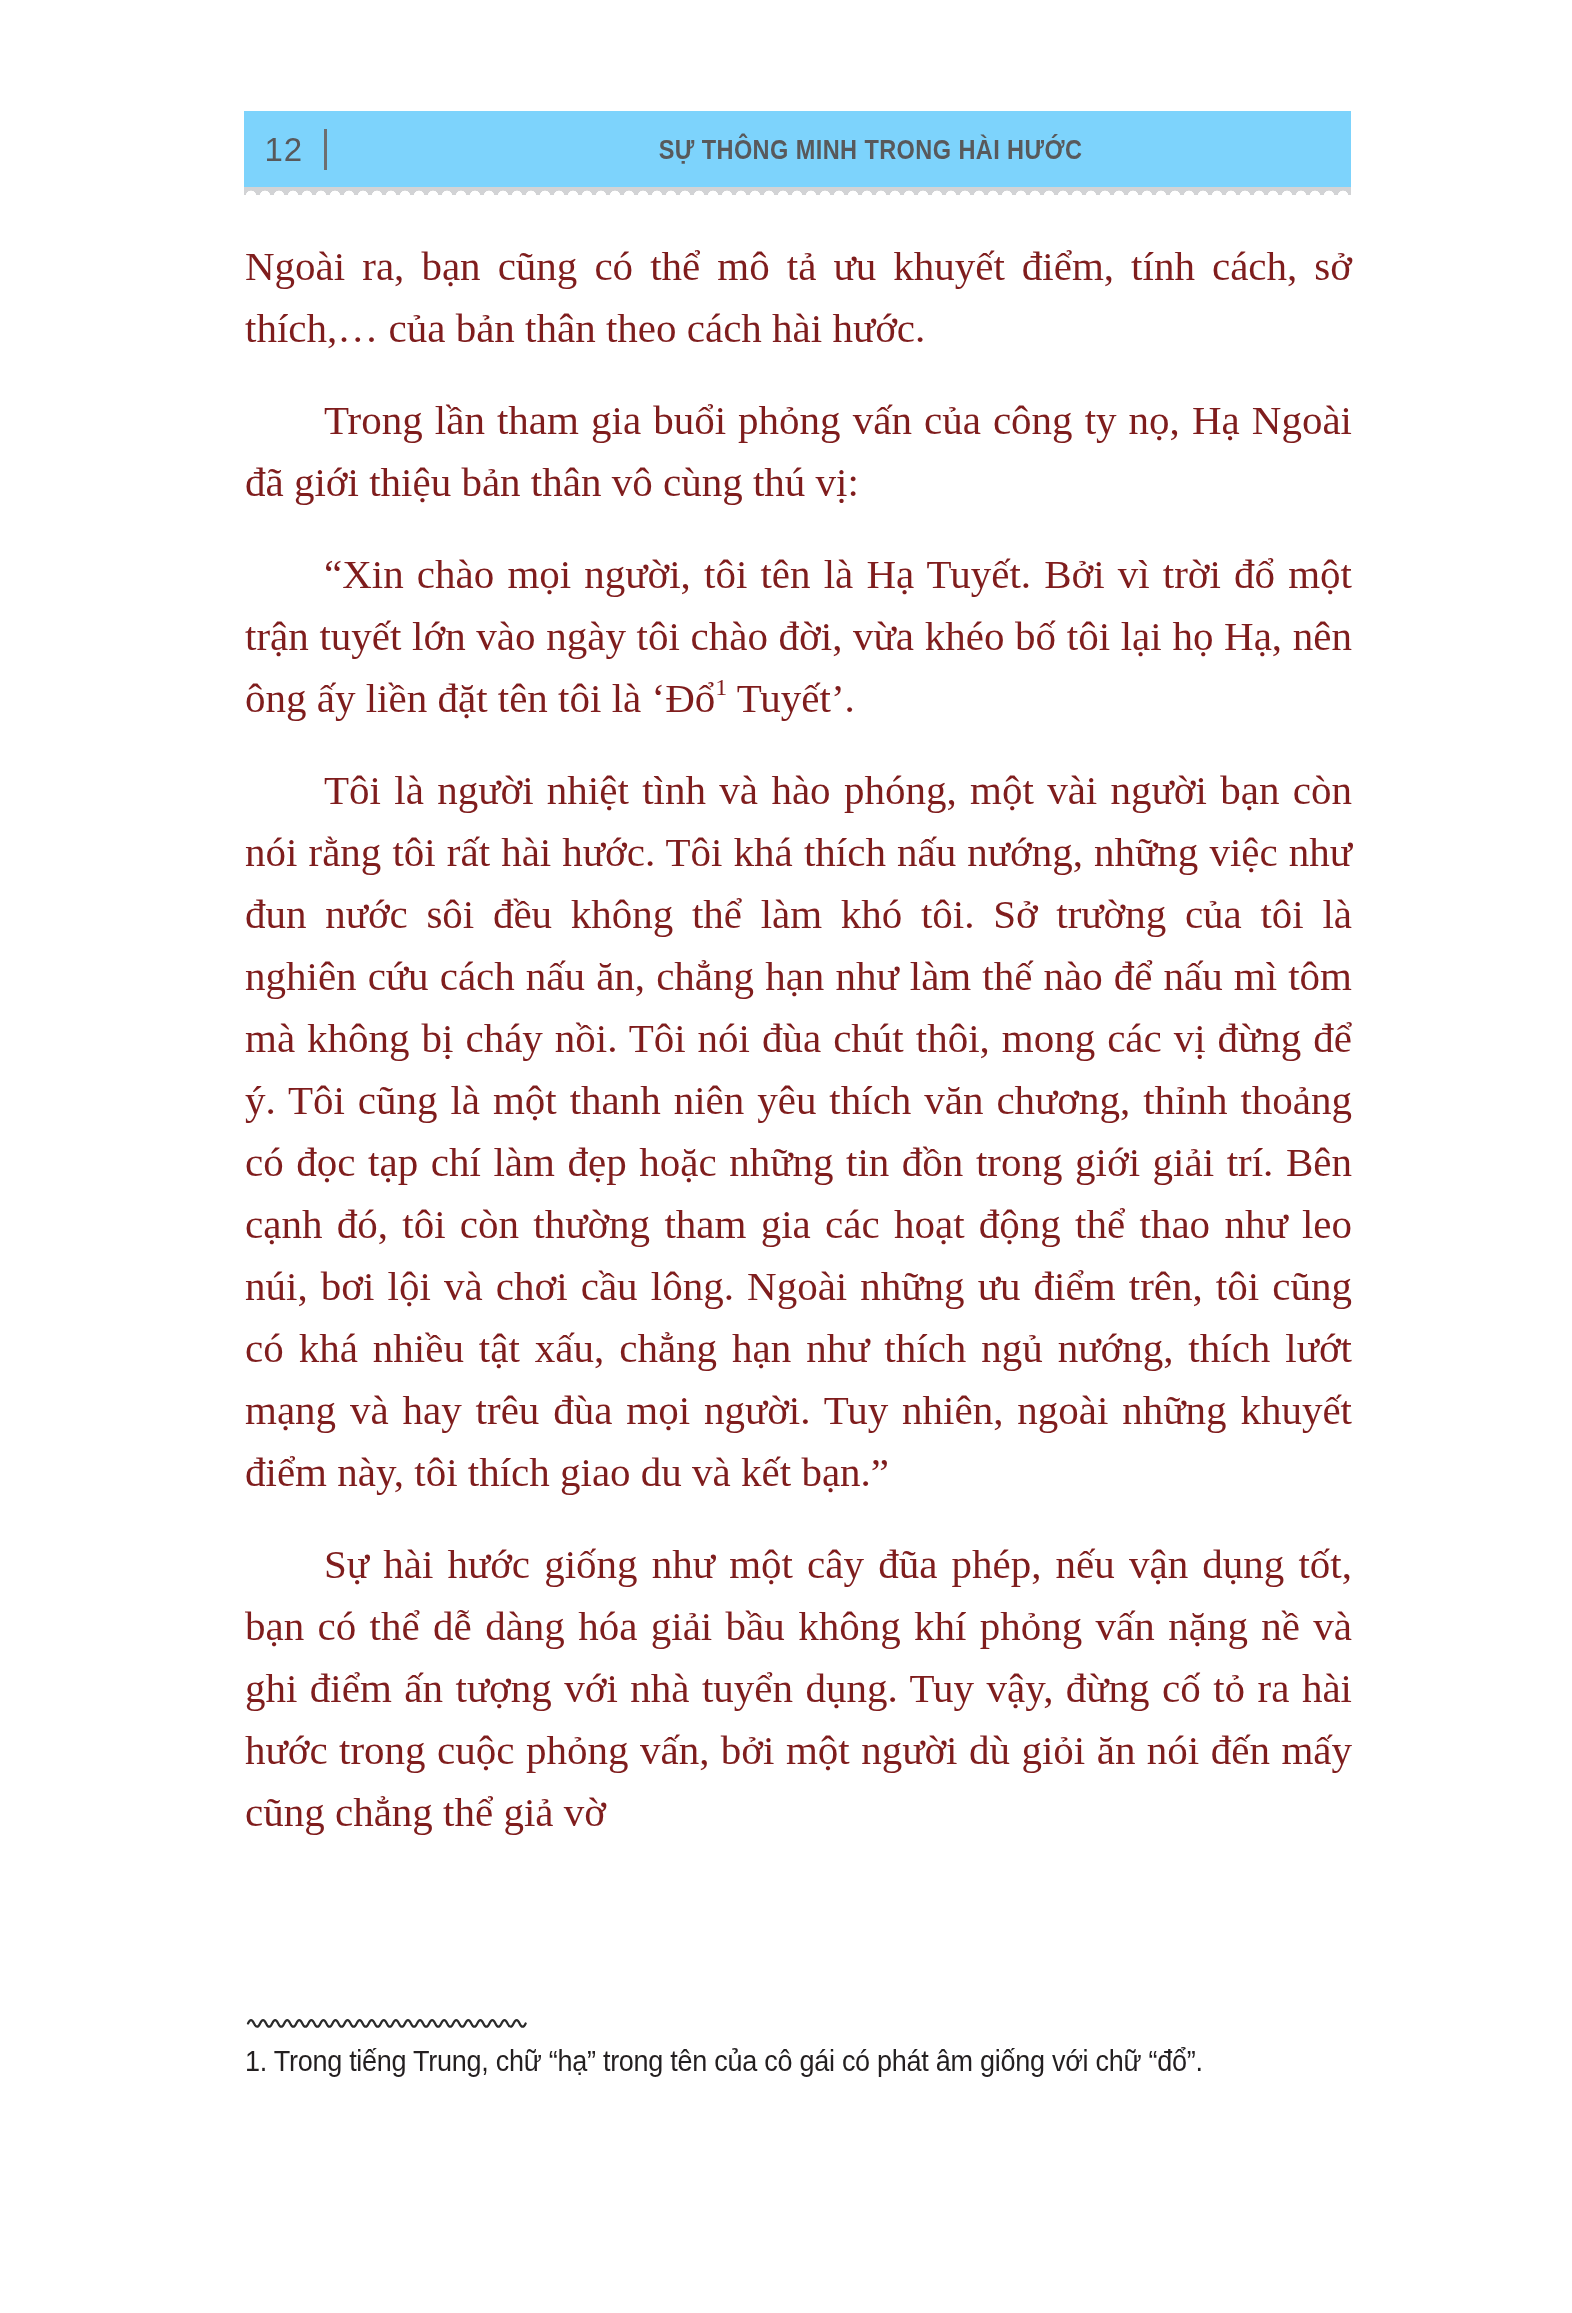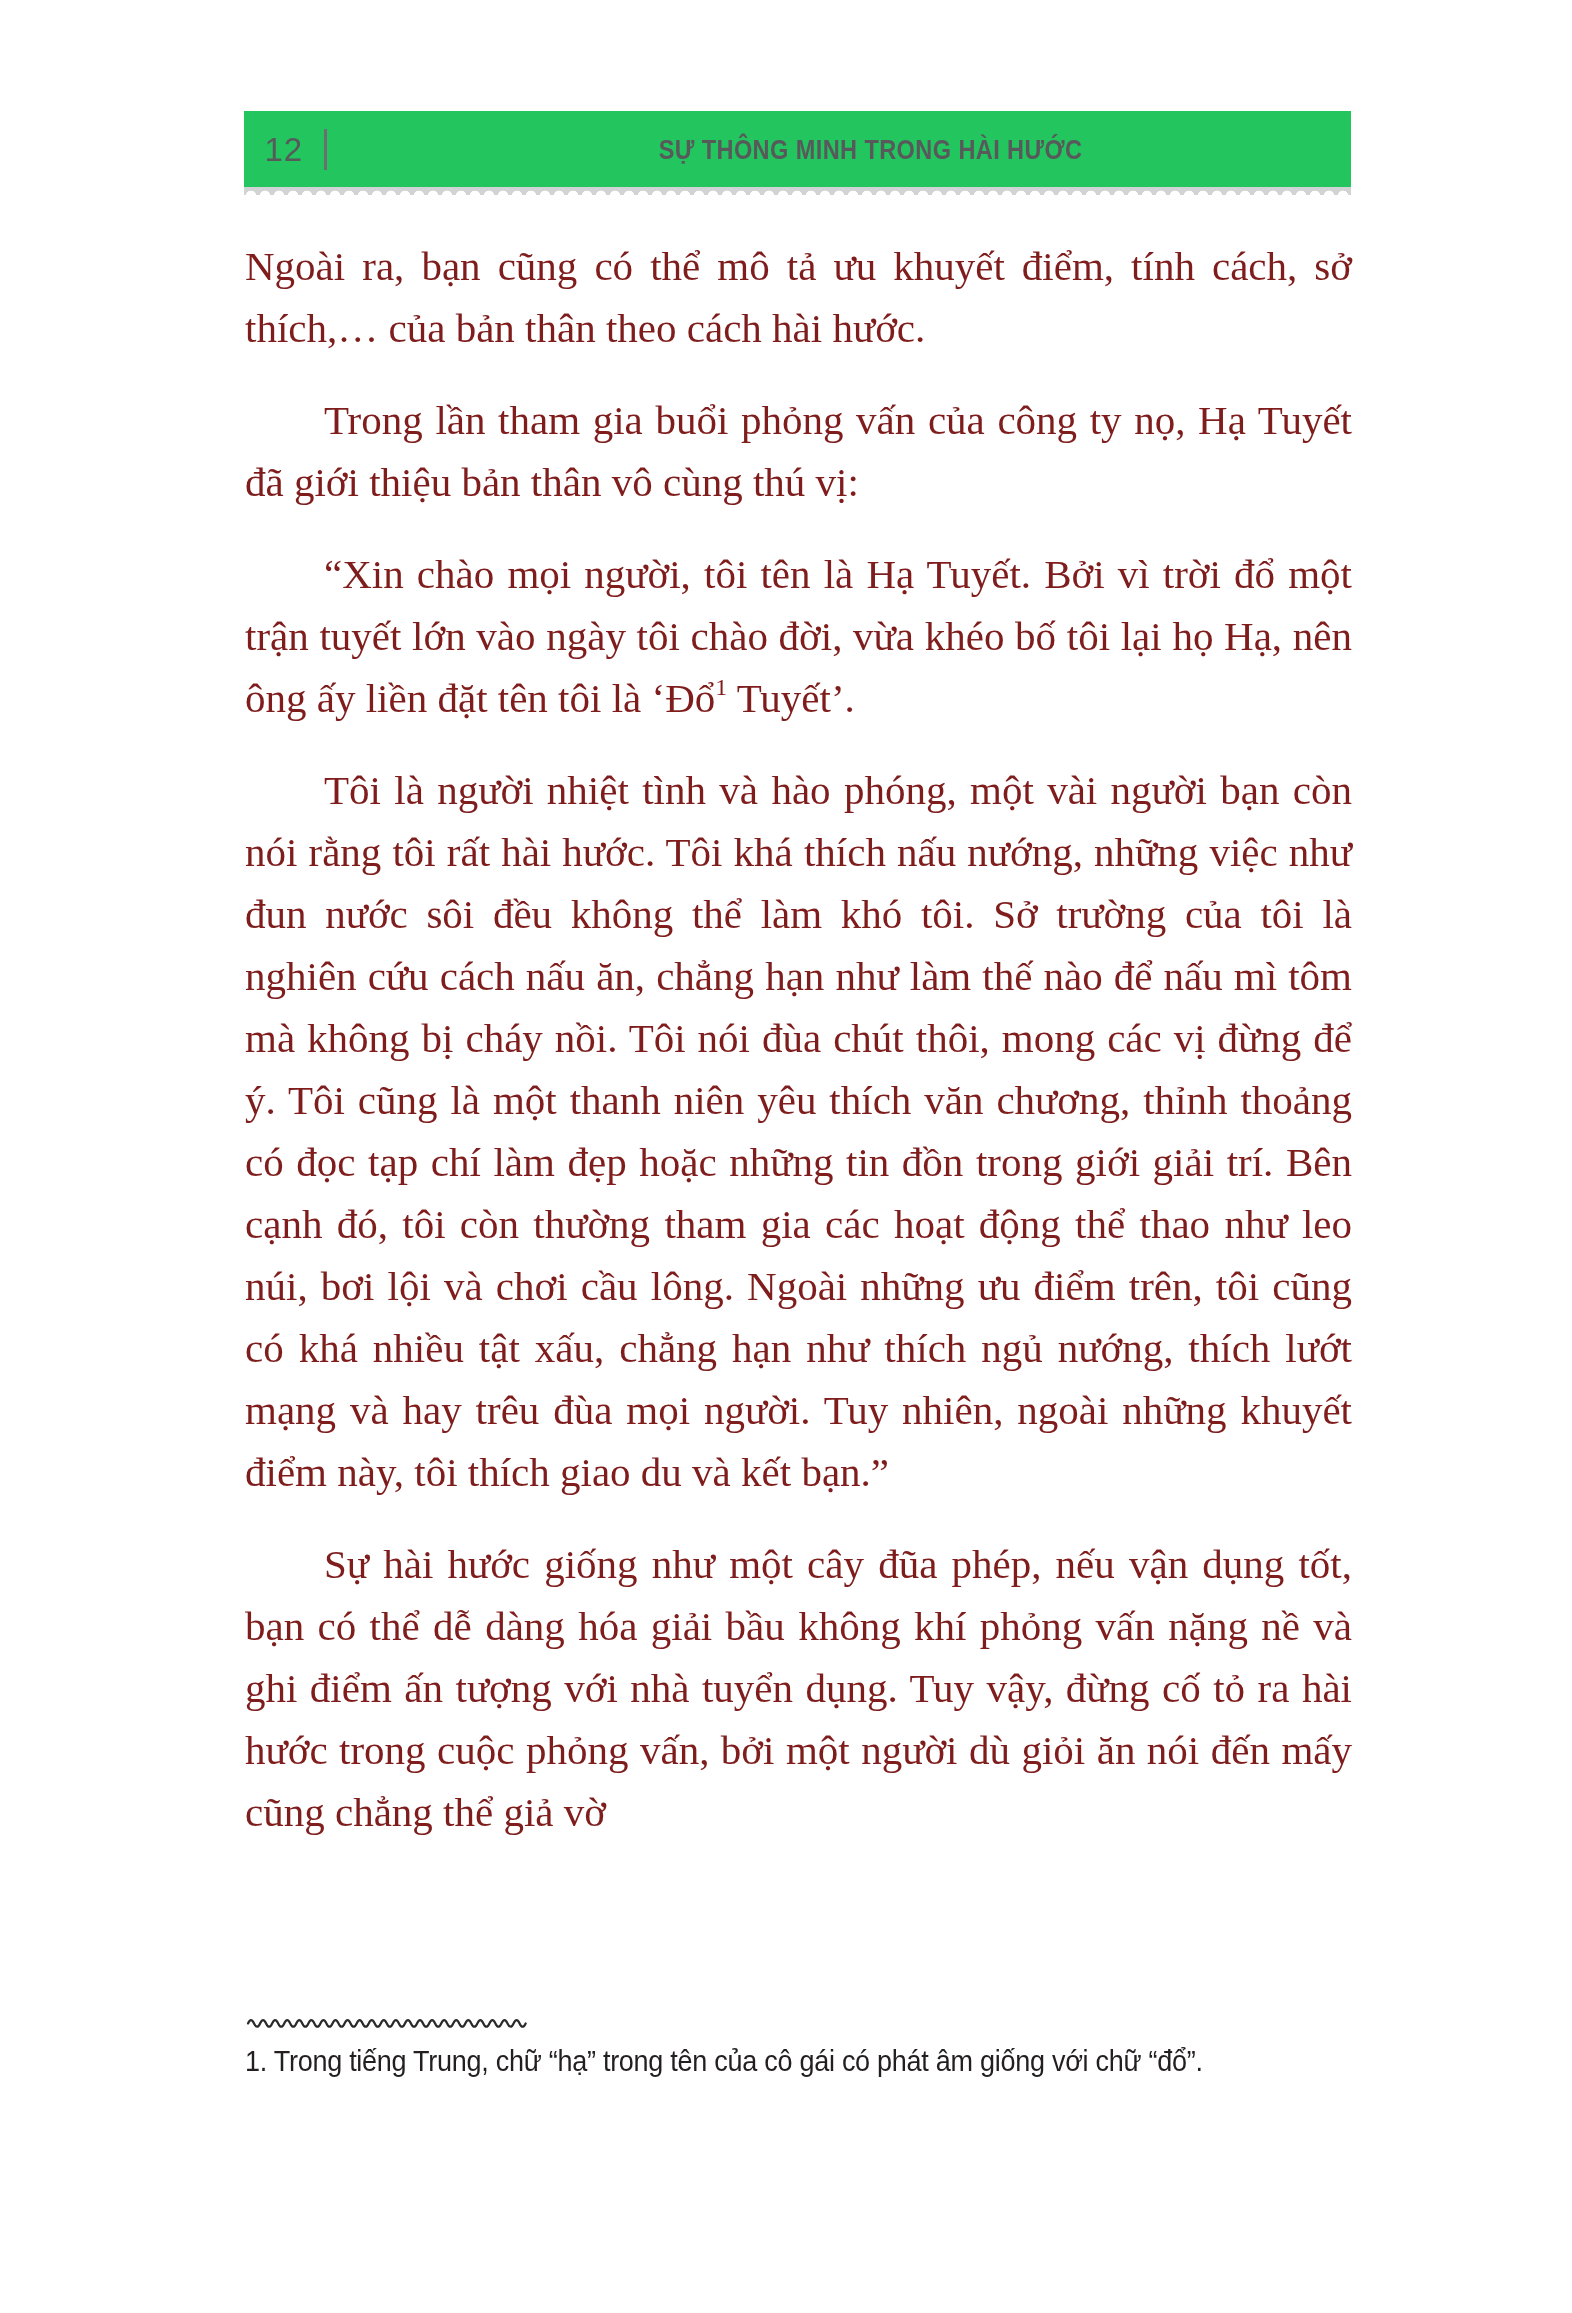--- a/index.html
+++ b/index.html
@@ -15,21 +15,21 @@
     overflow: hidden;
     font-family: "Liberation Serif", serif;
   }
   
   .running-header {
     position: absolute;
     left: 244px;
     top: 111px;
     width: 1107px;
     height: 77px;
-    background: #22c55e;
+    background: #7dd3fc;
     display: flex;
     align-items: center;
     box-sizing: border-box;
     padding: 0 17px 0 20.6px;
     font-family: "Liberation Sans", sans-serif;
     color: #58595b;
   }
   .page-number {
     font-size: 33px;
     letter-spacing: 0.9px;
@@ -122,21 +122,21 @@
 
   <div class="running-header">
     <span class="page-number">12</span>
     <span class="header-divider"></span>
     <span class="header-title-wrap"><span class="chapter-title">SỰ THÔNG MINH TRONG HÀI HƯỚC</span></span>
   </div>
   <div class="header-scalloped-edge"></div>
 
   <div class="body-text">
     <p class="no-indent">Ngoài ra, bạn cũng có thể mô tả ưu khuyết điểm, tính cách, sở thích,… của bản thân theo cách hài hước.</p>
-    <p>Trong lần tham gia buổi phỏng vấn của công ty nọ, Hạ Tuyết đã giới thiệu bản thân vô cùng thú vị:</p>
+    <p>Trong lần tham gia buổi phỏng vấn của công ty nọ, Hạ Ngoài đã giới thiệu bản thân vô cùng thú vị:</p>
     <p><span>“Xin chào mọi người, tôi tên là Hạ Tuyết. Bởi vì trời đổ một trận tuyết lớn vào ngày tôi chào đời, vừa khéo bố tôi lại họ Hạ, nên ông ấy liền đặt tên tôi là ‘Đổ</span><sup class="footnote-marker-sup">1</sup><span> Tuyết’.</span></p>
     <p>Tôi là người nhiệt tình và hào phóng, một vài người bạn còn nói rằng tôi rất hài hước. Tôi khá thích nấu nướng, những việc như đun nước sôi đều không thể làm khó tôi. Sở trường của tôi là nghiên cứu cách nấu ăn, chẳng hạn như làm thế nào để nấu mì tôm mà không bị cháy nồi. Tôi nói đùa chút thôi, mong các vị đừng để ý. Tôi cũng là một thanh niên yêu thích văn chương, thỉnh thoảng có đọc tạp chí làm đẹp hoặc những tin đồn trong giới giải trí. Bên cạnh đó, tôi còn thường tham gia các hoạt động thể thao như leo núi, bơi lội và chơi cầu lông. Ngoài những ưu điểm trên, tôi cũng có khá nhiều tật xấu, chẳng hạn như thích ngủ nướng, thích lướt mạng và hay trêu đùa mọi người. Tuy nhiên, ngoài những khuyết điểm này, tôi thích giao du và kết bạn.”</p>
     <p>Sự hài hước giống như một cây đũa phép, nếu vận dụng tốt, bạn có thể dễ dàng hóa giải bầu không khí phỏng vấn nặng nề và ghi điểm ấn tượng với nhà tuyển dụng. Tuy vậy, đừng cố tỏ ra hài hước trong cuộc phỏng vấn, bởi một người dù giỏi ăn nói đến mấy cũng chẳng thể giả vờ</p>
   </div>
 
   <div class="footnote-separator">
     <svg width="290" height="13" viewBox="0 0 310 14" xmlns="http://www.w3.org/2000/svg">
       <path id="wave-path" d="M1 8 q3.25 -7 6.5 0 q3.25 7 6.5 0 q3.25 -7 6.5 0 q3.25 7 6.5 0 q3.25 -7 6.5 0 q3.25 7 6.5 0 q3.25 -7 6.5 0 q3.25 7 6.5 0 q3.25 -7 6.5 0 q3.25 7 6.5 0 q3.25 -7 6.5 0 q3.25 7 6.5 0 q3.25 -7 6.5 0 q3.25 7 6.5 0 q3.25 -7 6.5 0 q3.25 7 6.5 0 q3.25 -7 6.5 0 q3.25 7 6.5 0 q3.25 -7 6.5 0 q3.25 7 6.5 0 q3.25 -7 6.5 0 q3.25 7 6.5 0 q3.25 -7 6.5 0 q3.25 7 6.5 0 q3.25 -7 6.5 0 q3.25 7 6.5 0 q3.25 -7 6.5 0 q3.25 7 6.5 0 q3.25 -7 6.5 0 q3.25 7 6.5 0 q3.25 -7 6.5 0 q3.25 7 6.5 0 q3.25 -7 6.5 0 q3.25 7 6.5 0 q3.25 -7 6.5 0 q3.25 7 6.5 0 q3.25 -7 6.5 0 q3.25 7 6.5 0 q3.25 -7 6.5 0 q3.25 7 6.5 0 q3.25 -7 6.5 0 q3.25 7 6.5 0 q3.25 -7 6.5 0 q3.25 7 6.5 0 q3.25 -7 6.5 0 q3.25 7 6.5 0" fill="none" stroke="#2b2b2b" stroke-width="2.4" stroke-linecap="round"></path>
     </svg>
   </div>

